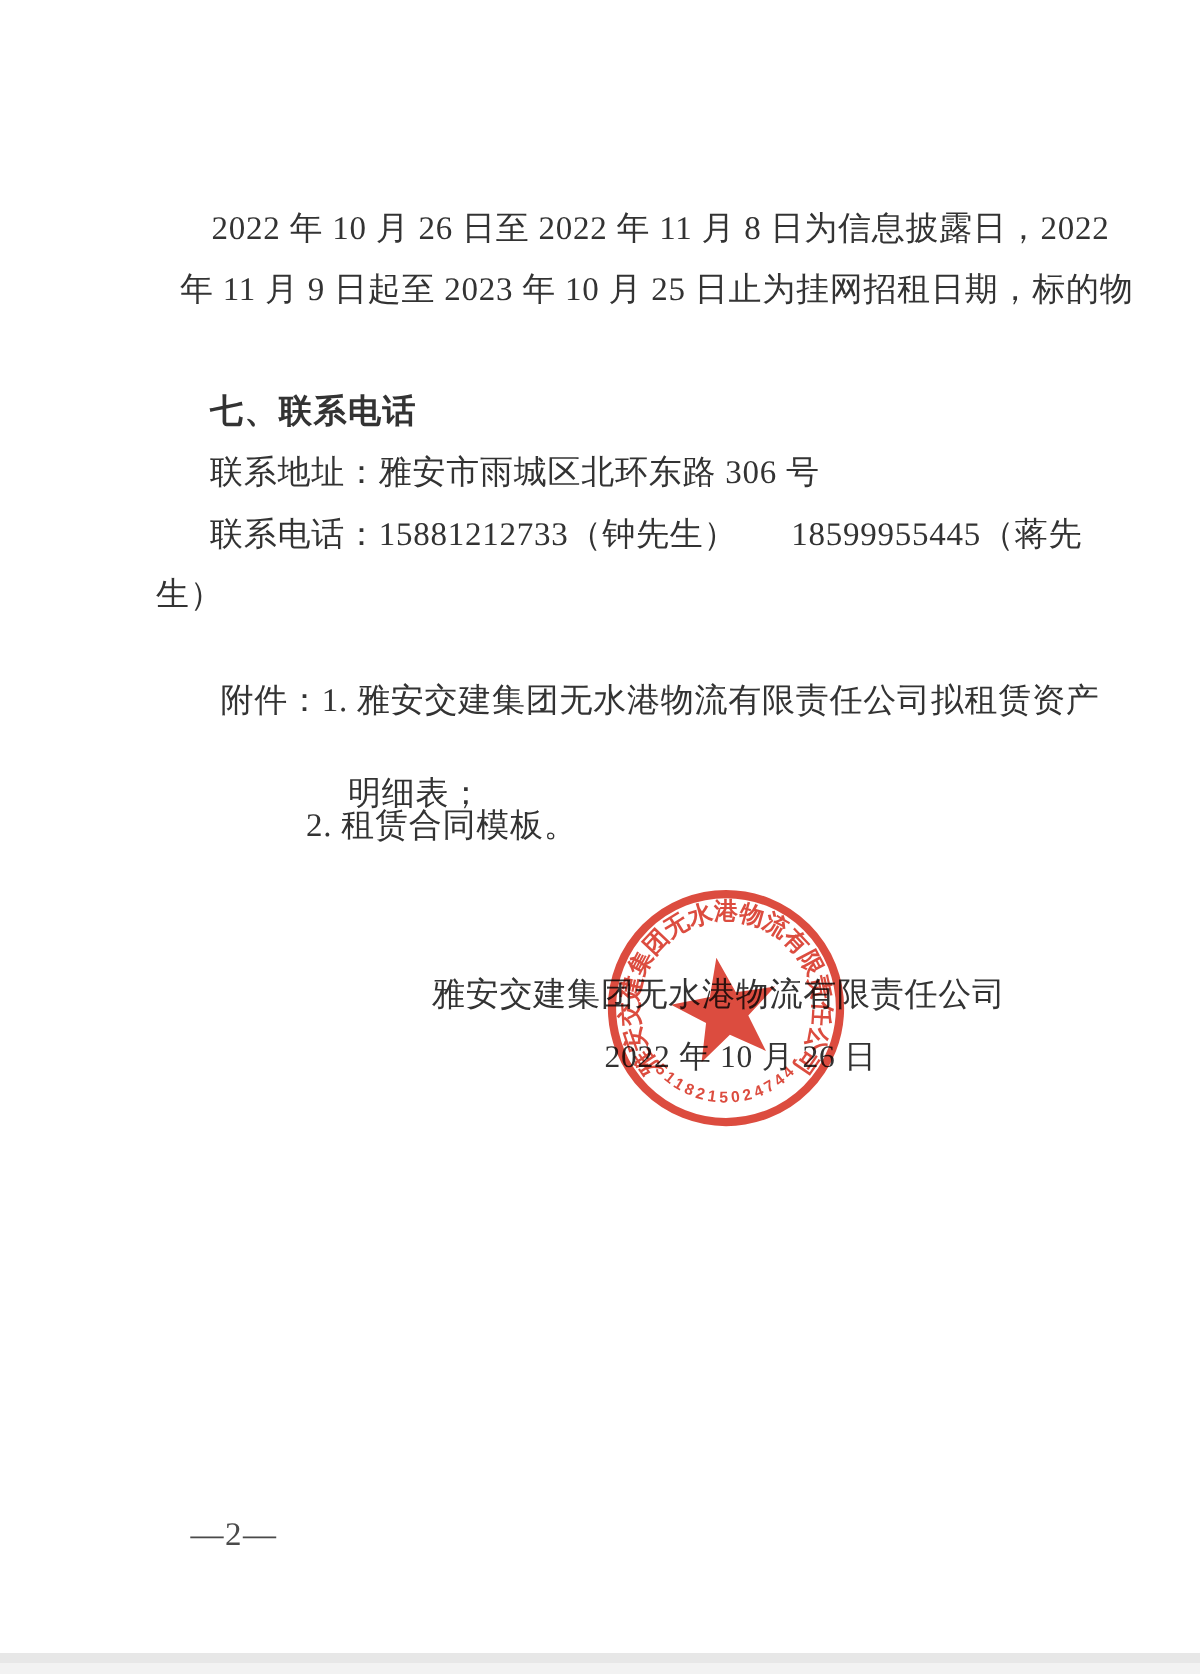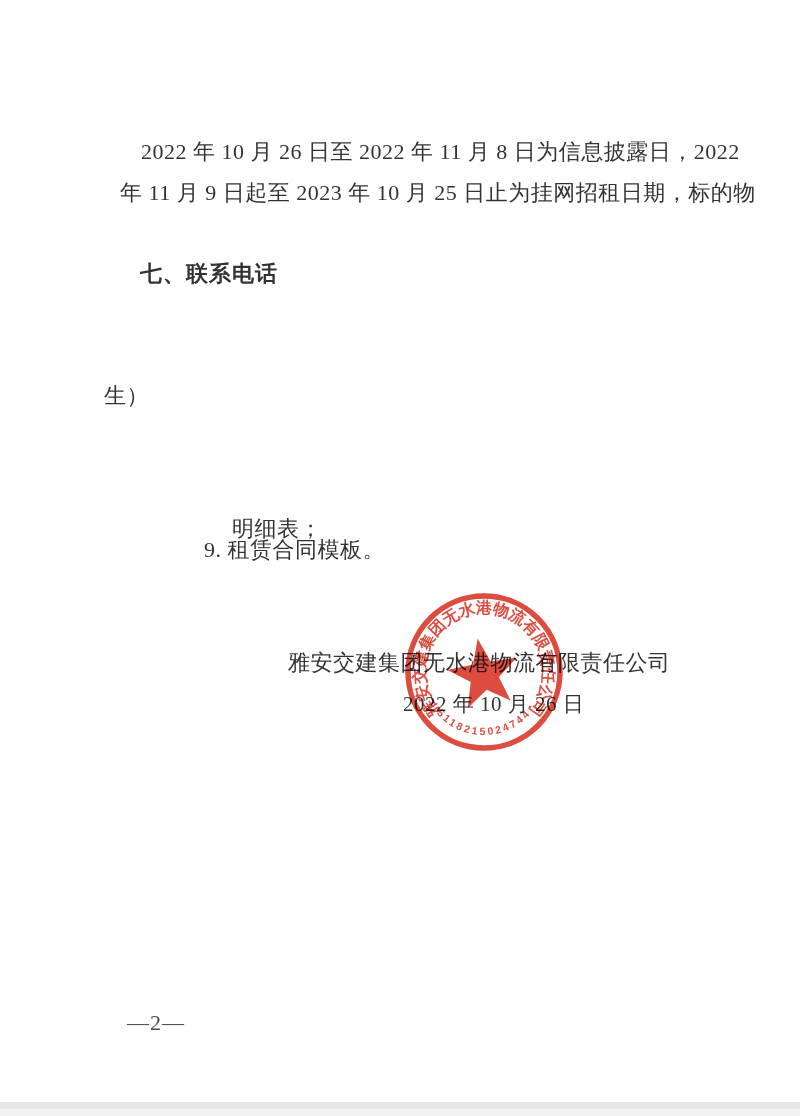--- a/index.html
+++ b/index.html
@@ -40,24 +40,27 @@
 </style>
 </head>
 <body>
 
 <div id="doc">
 
   <div class="line" style="left:141px;top:137px">2022 年 10 月 26 日至 2022 年 11 月 8 日为信息披露日，2022</div>
   <div class="line" style="left:120px;top:178px">年 11 月 9 日起至 2023 年 10 月 25 日止为挂网招租日期，标的物</div>
 
   <div class="line heading" style="left:140px;top:259px">七、联系电话</div>
+  <div class="line" style="left:140px;top:300px">联系地址：雅安市雨城区北环东路 306 号</div>
+  <div class="line" style="left:140px;top:341px">联系电话：15881212733（钟先生）      18599955445（蒋先</div>
   <div class="line" style="left:104px;top:381px">生）</div>
 
+  <div class="line" style="left:147px;top:452px">附件：1. 雅安交建集团无水港物流有限责任公司拟租赁资产</div>
   <div class="line" style="left:232px;top:514px">明细表；</div>
-  <div class="line" style="left:204px;top:535px">9. 租赁合同模板。</div>
+  <div class="line" style="left:204px;top:535px">2. 租赁合同模板。</div>
 
   <div class="line" style="left:288px;top:648px;font-size:22px">雅安交建集团无水港物流有限责任公司</div>
   <div class="line" style="left:403px;top:689px;font-size:21px">2022 年 10 月 26 日</div>
 
   <svg id="seal" viewBox="0 0 200 200">
     <defs>
       <path id="ringTextPath" d="M 58.3 141.7 A 59 59 0 1 1 141.7 141.7" fill="none"></path>
       <path id="numberPath" d="M 45.4 131.5 A 63 63 0 0 0 154.6 131.5" fill="none"></path>
     </defs>
     <circle cx="100" cy="100" r="76" fill="none" stroke="#d8382a" stroke-width="5.5"></circle>

